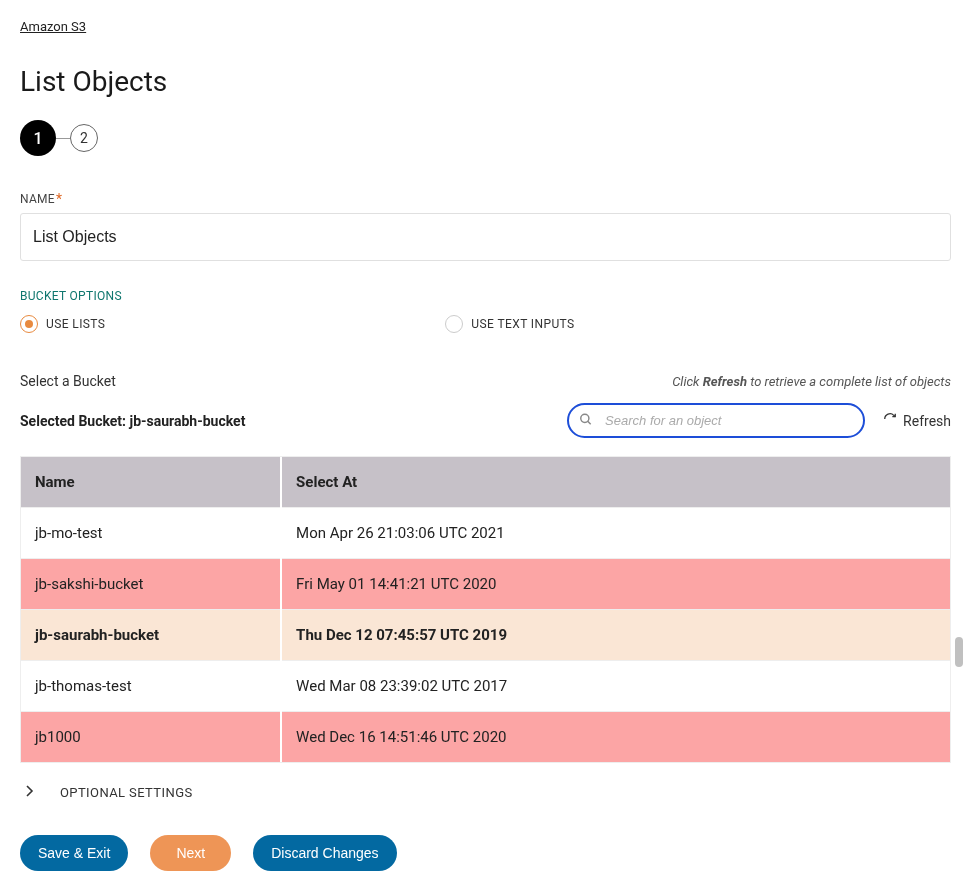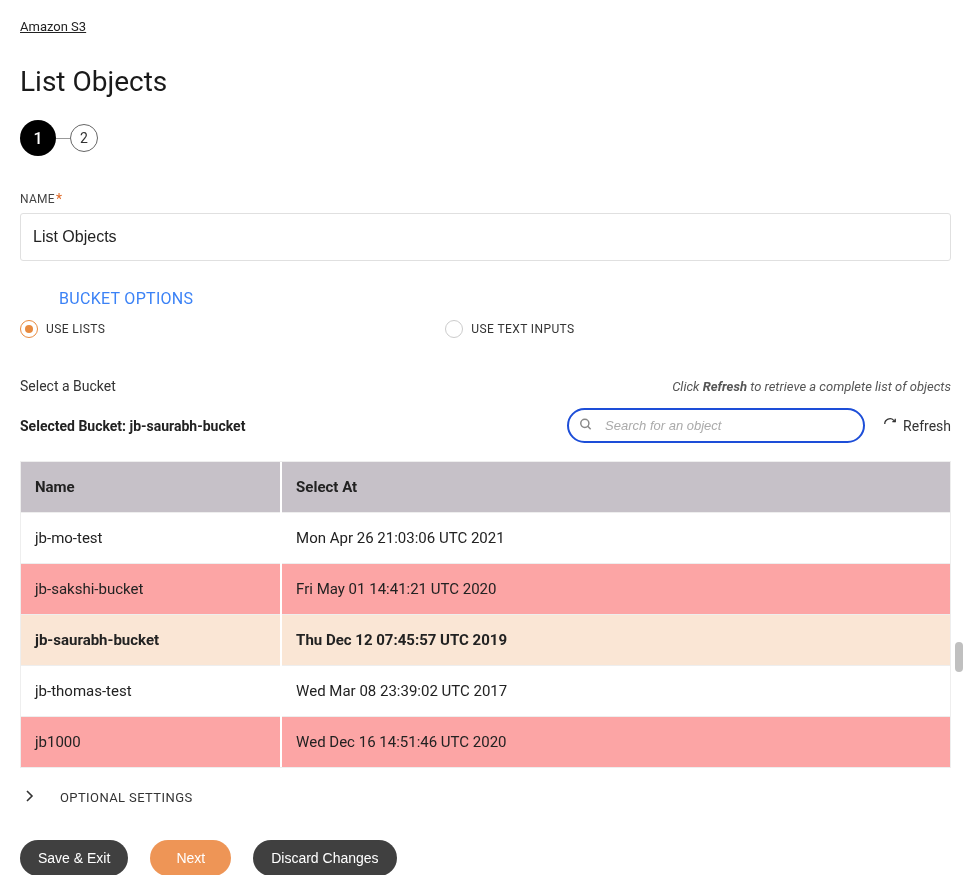--- a/index.html
+++ b/index.html
@@ -9,21 +9,21 @@
 .page-title { font-size: 28px; font-weight: 400; color: #1a1a1a; margin-bottom: 22px; }
 .stepper { display: flex; align-items: center; margin-bottom: 35px; }
 .step { width: 36px; height: 36px; border-radius: 50%; display: flex; align-items: center; justify-content: center; font-size: 16px; cursor: pointer; }
 .step.active { background: #000; color: #fff; font-weight: 500; }
 .step.inactive { background: #fff; color: #333; border: 1px solid #666; width: 28px; height: 28px; font-size: 14px; }
 .step-line { width: 14px; height: 1px; background: #999; }
 .field-label-row { display: flex; align-items: center; margin-bottom: 6px; }
 .field-label { font-size: 12px; color: #444; letter-spacing: 0.3px; }
 .required { color: #e06a28; margin-left: 1px; }
 .name-input { width: 100%; border: 1px solid #e0e0e0; border-radius: 3px; padding: 14px 12px; font-size: 16px; color: #222; margin-bottom: 28px; outline: none; }
-.section-label { font-size: 16px; color: #3b82f6; letter-spacing: 0.3px; margin-bottom: 12px; margin-left: 39px; }
+.section-label { font-size: 12px; color: #0f766e; letter-spacing: 0.3px; margin-bottom: 12px; }
 .radio-row { display: flex; gap: 340px; margin-bottom: 40px; }
 .radio-opt { display: flex; align-items: center; gap: 8px; cursor: pointer; }
 .radio-outer { width: 18px; height: 18px; border-radius: 50%; border: 1px solid #ccc; display: flex; align-items: center; justify-content: center; }
 .radio-outer.checked { border-color: #e88a3f; }
 .radio-inner { width: 8px; height: 8px; border-radius: 50%; background: #e88a3f; }
 .radio-text { font-size: 12px; color: #333; letter-spacing: 0.4px; }
 .subhead-row { display: flex; justify-content: space-between; align-items: flex-end; margin-bottom: 14px; }
 .select-bucket-label { font-size: 14px; color: #333; }
 .refresh-hint { font-size: 13px; font-style: italic; color: #555; }
 .refresh-hint b { font-weight: 700; }
@@ -43,21 +43,21 @@
 .table td:last-child { border-right: none; }
 .table tr.alt td { background: #fca5a5; }
 .table tr.sel td { background: #fae6d5; font-weight: 700; }
 .col-name { width: 28%; }
 .scroll-track { position: absolute; right: -13px; top: 0; bottom: 0; width: 12px; }
 .scroll-thumb { position: absolute; right: 0; width: 8px; height: 30px; background: #c0c0c0; border-radius: 4px; top: 180px; }
 .optional { display: flex; align-items: center; gap: 26px; margin-top: 22px; margin-bottom: 35px; font-size: 13px; color: #333; letter-spacing: 0.4px; cursor: pointer; padding-left: 6px; }
 .chevron { display: inline-block; }
 .actions { display: flex; gap: 22px; }
 .btn { border: none; border-radius: 20px; padding: 10px 18px; font-size: 14px; color: #fff; cursor: pointer; font-weight: 500; }
-.btn-gray { background: #404040; }
+.btn-gray { background: #0369a1; }
 .btn-primary { background: #ee9556; padding: 10px 26px; }
 </style>
 </head>
 <body>
 
 <div class="page">
   <a class="breadcrumb">Amazon S3</a>
   <h1 class="page-title">List Objects</h1>
 
   <div class="stepper">

